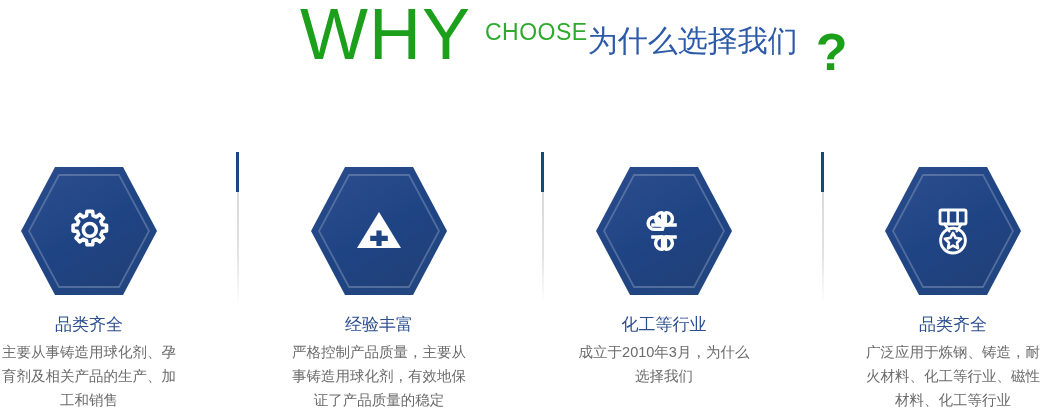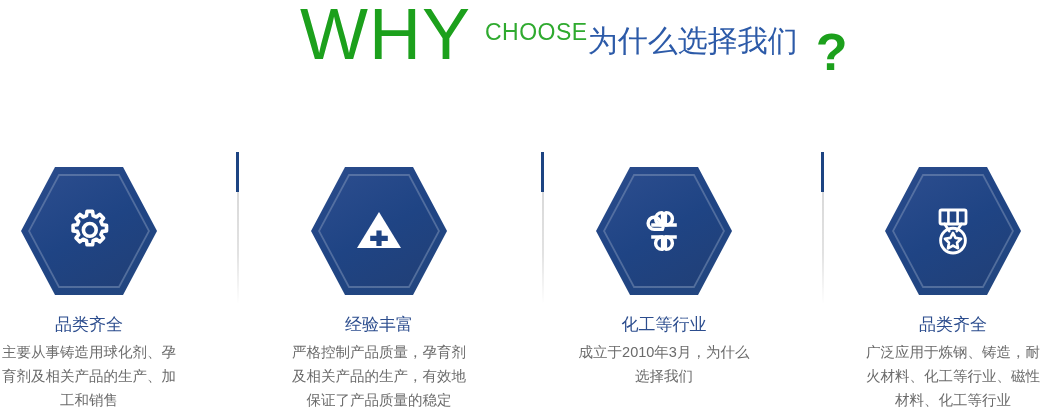--- a/index.html
+++ b/index.html
@@ -184,21 +184,21 @@
       <div class="hex-inner-line"></div>
       <div class="hex-inner-fill"></div>
       <div class="hex-icon">
         <svg width="56" height="50" viewBox="0 0 56 50">
           <path fill="#ffffff" d="M28 6 L50 42 L6 42 Z"></path>
           <path fill="#1f4484" d="M25.4 24.6h5.2v5.1h6.2v5.2h-6.2v5.1h-5.2v-5.1h-6.2v-5.2h6.2z"></path>
         </svg>
       </div>
     </div>
     <div class="card-title">经验丰富</div>
-    <div class="card-desc">严格控制产品质量，孕育剂及相关产品的生产，有效地保证了产品质量的稳定</div>
+    <div class="card-desc">严格控制产品质量，主要从事铸造用球化剂，有效地保证了产品质量的稳定</div>
   </div>
 
   <div class="card c2">
     <div class="hex-wrap">
       <div class="hex"></div>
       <div class="hex-inner-line"></div>
       <div class="hex-inner-fill"></div>
       <div class="hex-icon">
         <svg width="52" height="52" viewBox="0 0 52 52">
           <g fill="none" stroke="#ffffff" stroke-width="3.4" stroke-linejoin="round" stroke-linecap="round">

